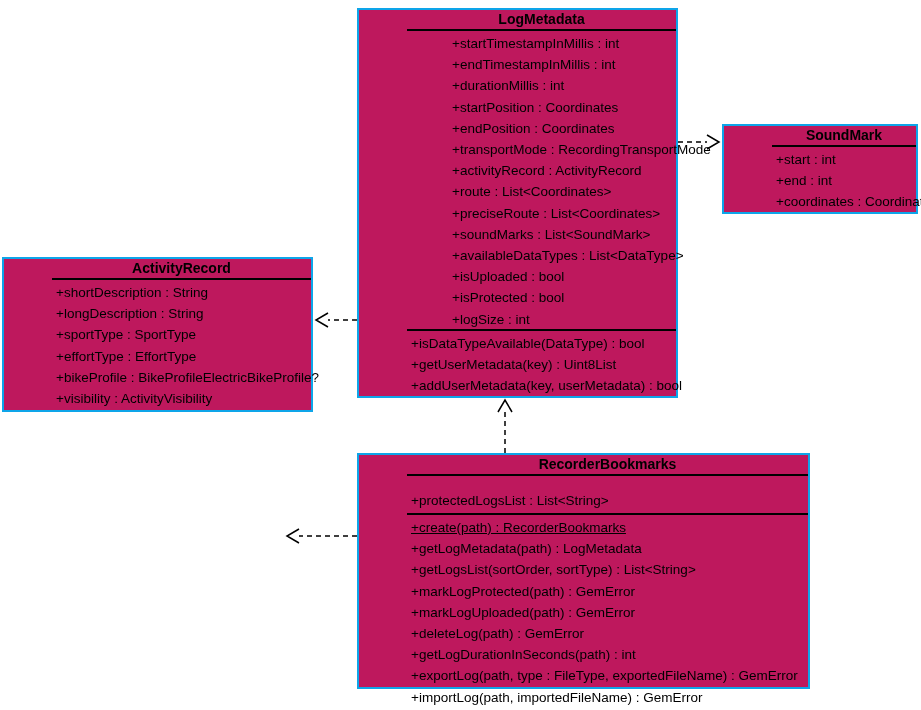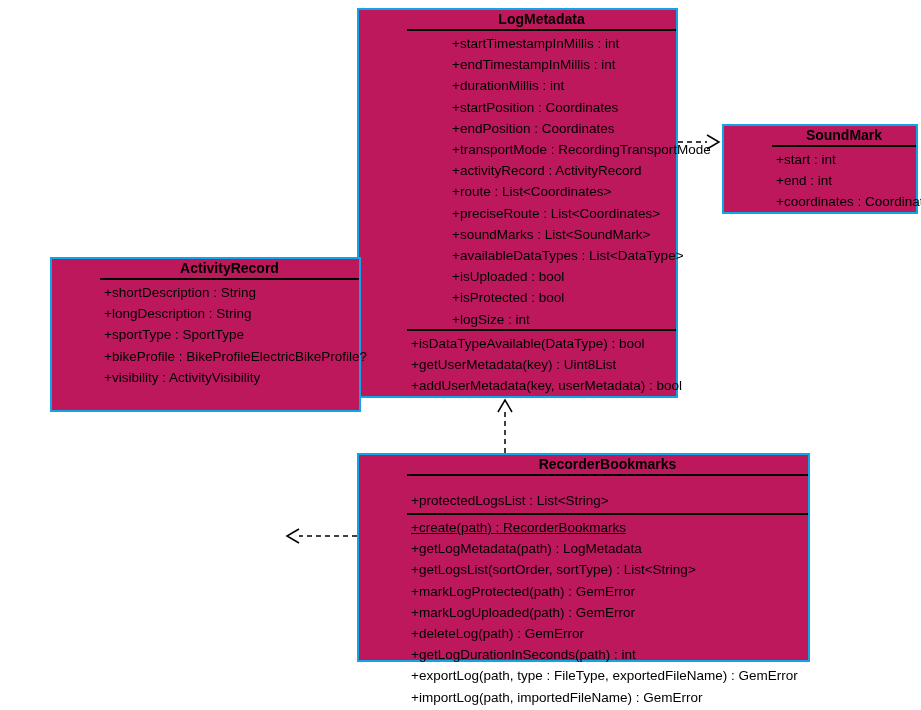--- a/index.html
+++ b/index.html
@@ -117,34 +117,35 @@
   <div class="uml-class" style="left:722px; top:124px; width:196px; height:90px;">
     <div class="uml-title">SoundMark</div>
     <div class="uml-section">
 
     <div class="uml-row">+start : int</div>
         <div class="uml-row">+end : int</div>
         <div class="uml-row">+coordinates : Coordinates</div>
       </div>
   </div>
 
-  <div class="uml-class" style="left:2px; top:257px; width:311px; height:155px;margin-left:48px;">
+  <div class="uml-class" style="left:2px; top:257px; width:311px; height:155px;">
     <div class="uml-title">ActivityRecord</div>
     <div class="uml-section">
 
     <div class="uml-row">+shortDescription : String</div>
         <div class="uml-row">+longDescription : String</div>
         <div class="uml-row">+sportType : SportType</div>
+        <div class="uml-row">+effortType : EffortType</div>
         <div class="uml-row">+bikeProfile : BikeProfileElectricBikeProfile?</div>
         <div class="uml-row">+visibility : ActivityVisibility</div>
       </div>
   </div>
 
 
-  <div class="uml-class" style="left:357px; top:453px; width:453px; height:209px;">
+  <div class="uml-class" style="left:357px; top:453px; width:453px; height:236px;">
     <div class="uml-title">RecorderBookmarks</div>
     <div class="uml-section attrs-fixed-rb">
 
     <div class="uml-row">+protectedLogsList : List&lt;String&gt;</div>
       </div>
     <div class="uml-section bordered-top">
 
     <div class="uml-row static">+create(path) : RecorderBookmarks</div>
         <div class="uml-row">+getLogMetadata(path) : LogMetadata</div>
         <div class="uml-row">+getLogsList(sortOrder, sortType) : List&lt;String&gt;</div>

